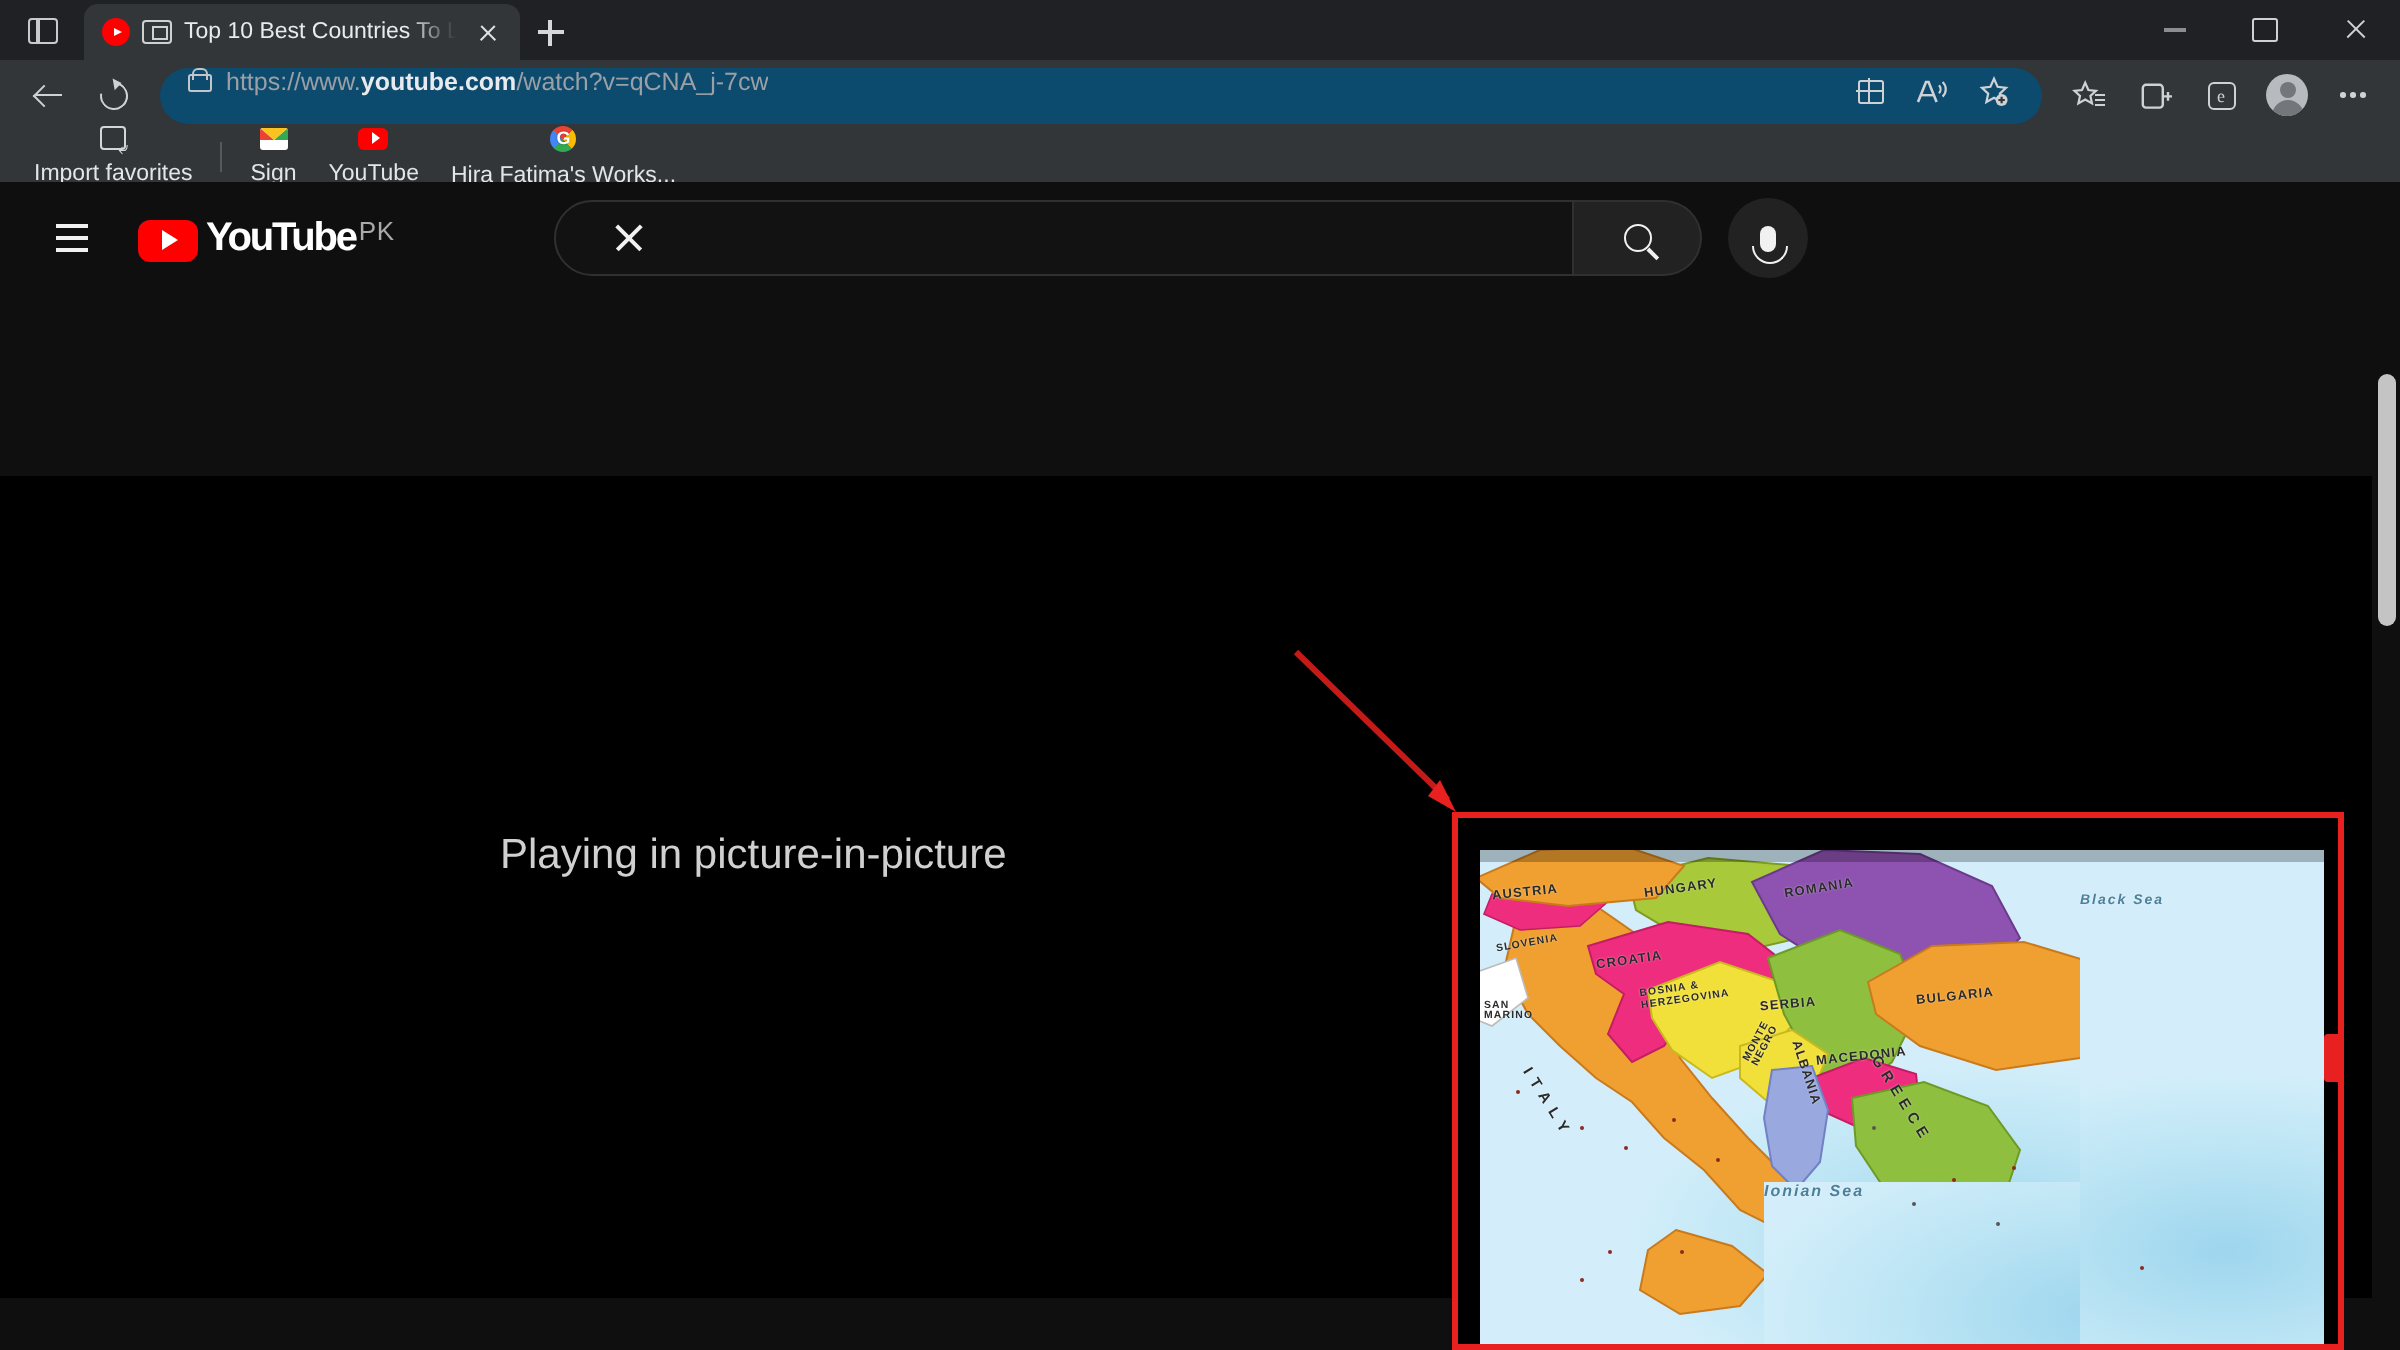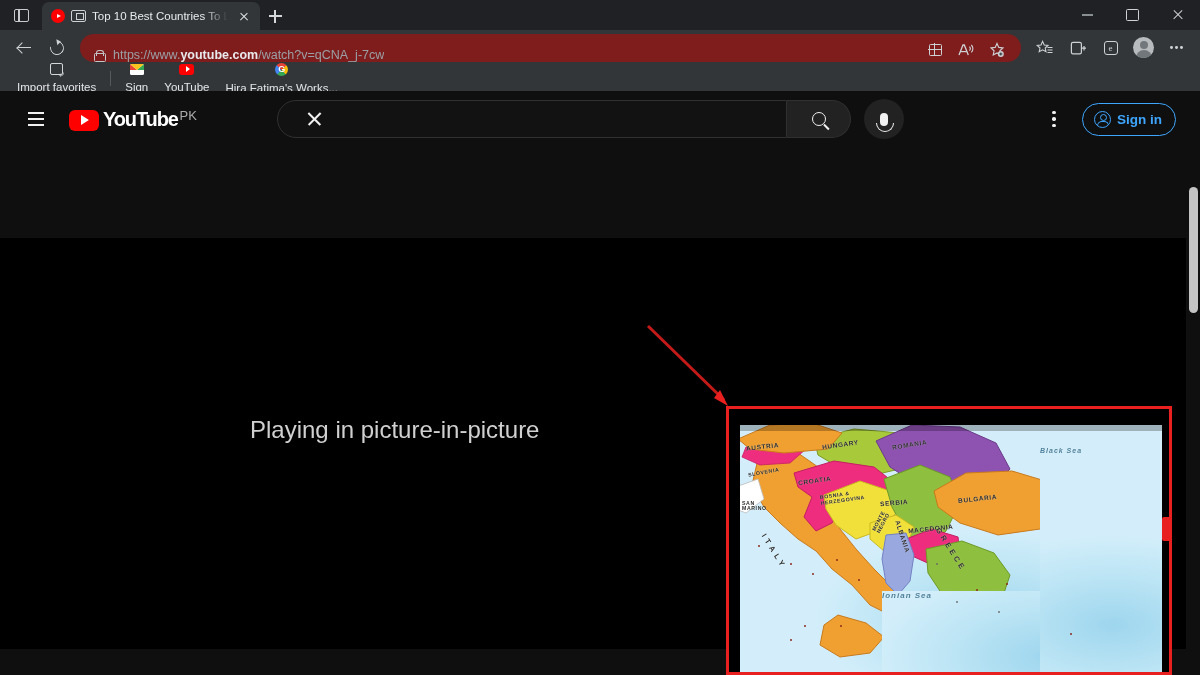--- a/index.html
+++ b/index.html
@@ -59,22 +59,22 @@
     background:#323639; display:flex; align-items:center; padding:0 8px; gap:2px;
   }
   .navbtn { width:31px; height:28px; display:flex; align-items:center; justify-content:center; border-radius:4px; }
   .back-ic { width:14px; height:14px; position:relative; }
   .back-ic::before{ content:""; position:absolute; left:1px; top:6.4px; width:13px; height:1.4px; background:#cfd2d5; }
   .back-ic::after{ content:""; position:absolute; left:1px; top:3.2px; width:7px; height:7px; border-left:1.4px solid #cfd2d5; border-bottom:1.4px solid #cfd2d5; transform:rotate(45deg); }
   .reload-ic { width:14px; height:14px; border:1.5px solid #cfd2d5; border-radius:50%; border-top-color:transparent; transform:rotate(-35deg); position:relative;}
   .reload-ic::after{ content:""; position:absolute; right:-1px; top:-1px; border-left:4px solid #cfd2d5; border-top:3px solid transparent; border-bottom:3px solid transparent; transform:rotate(25deg);}
 
   .omnibox {
-    flex:1 1 auto; height:28px; background:#7f1d1d; border-radius:14px;
-    display:flex; align-items:flex-end; padding:0 10px 0 14px; margin:0 6px; gap:9px; min-width:0;
+    flex:1 1 auto; height:28px; background:#0c4a6e; border-radius:14px;
+    display:flex; align-items:flex-start; padding:0 10px 0 14px; margin:0 6px; gap:9px; min-width:0;
   }
   .lock-ic { width:10px; height:12px; position:relative; flex:0 0 auto; }
   .lock-ic::before { content:""; position:absolute; left:0; bottom:0; width:10px; height:7px; border:1.3px solid #c3c6c9; border-radius:1.5px; }
   .lock-ic::after { content:""; position:absolute; left:2.4px; top:0; width:5.2px; height:5.5px; border:1.3px solid #c3c6c9; border-bottom:none; border-radius:3px 3px 0 0; }
   .url { font-size:12.5px; white-space:nowrap; overflow:hidden; color:#9aa0a6; }
   .url .host { color:#e8eaed; font-weight:bold; }
   .omni-right { margin-left:auto; display:flex; align-items:center; gap:3px; flex:0 0 auto;}
   .omni-ic { width:28px; height:24px; display:flex; align-items:center; justify-content:center; position:relative; }
 
   .split-ic { width:13px; height:12px; border:1.4px solid #cfd2d5; border-radius:1.5px; position:relative; }
@@ -143,21 +143,21 @@
   .signin {
     height:33px; border:1px solid #3ea6ff; border-radius:18px; display:flex; align-items:center;
     gap:6px; padding:0 13px 0 11px; color:#3ea6ff; font-size:13.5px; font-weight:bold;
   }
   .signin-ic { width:17px; height:17px; border:1.5px solid #3ea6ff; border-radius:50%; position:relative; overflow:hidden;}
   .signin-ic::before{ content:""; position:absolute; left:4.8px; top:2.4px; width:5px; height:5px; border-radius:50%; border:1.3px solid #3ea6ff;}
   .signin-ic::after{ content:""; position:absolute; left:2.3px; top:9.4px; width:10px; height:8px; border-radius:5px 5px 0 0; border:1.3px solid #3ea6ff; border-bottom:none;}
 
   
   .player { position:absolute; left:0; top:147px; width:1186px; height:411px; background:#000; }
-  .pip-msg { position:absolute; left:250px; top:178px; color:#d0d0d0; font-size:24px; }
+  .pip-msg { position:absolute; left:250px; top:178px; color:#d0d0d0; font-size:21px; }
 
   
   .scrollbar { position:absolute; right:0; top:91px; width:14px; height:584px; background:#0f0f0f;}
   .scrollthumb { position:absolute; right:2px; top:5px; width:9px; height:126px; background:#c4c4c4; border-radius:5px;}
 
   
   .pipwin { position:absolute; left:726px; top:406px; width:446px; height:269px; background:#000;
             border:3px solid #e8201f; overflow:hidden; }
   .pipinner { position:absolute; left:11px; top:16px; width:422px; height:250px; overflow:hidden;}
   .map { position:absolute; left:0; top:0; width:422px; height:250px; overflow:hidden;
@@ -300,31 +300,20 @@
           <div class="yt-clear"></div>
         </div>
         <div class="yt-searchbtn">
             <div class="mag"></div>
           </div>
         <div class="yt-mic">
             <div class="mic-ic"></div>
           </div>
       </div>
 
-      <div class="ythead-right">
-        <div class="yt-kebab">
-            <i></i>
-            <i></i>
-            <i></i>
-          </div>
-        <div class="signin">
-          <div class="signin-ic"></div>
-          <span>Sign in</span>
-        </div>
-      </div>
     </div>
 
     <div class="player">
       <div class="pip-msg">Playing in picture-in-picture</div>
 
     </div>
 
     <div class="scrollbar">
       <div class="scrollthumb"></div>
     </div>

